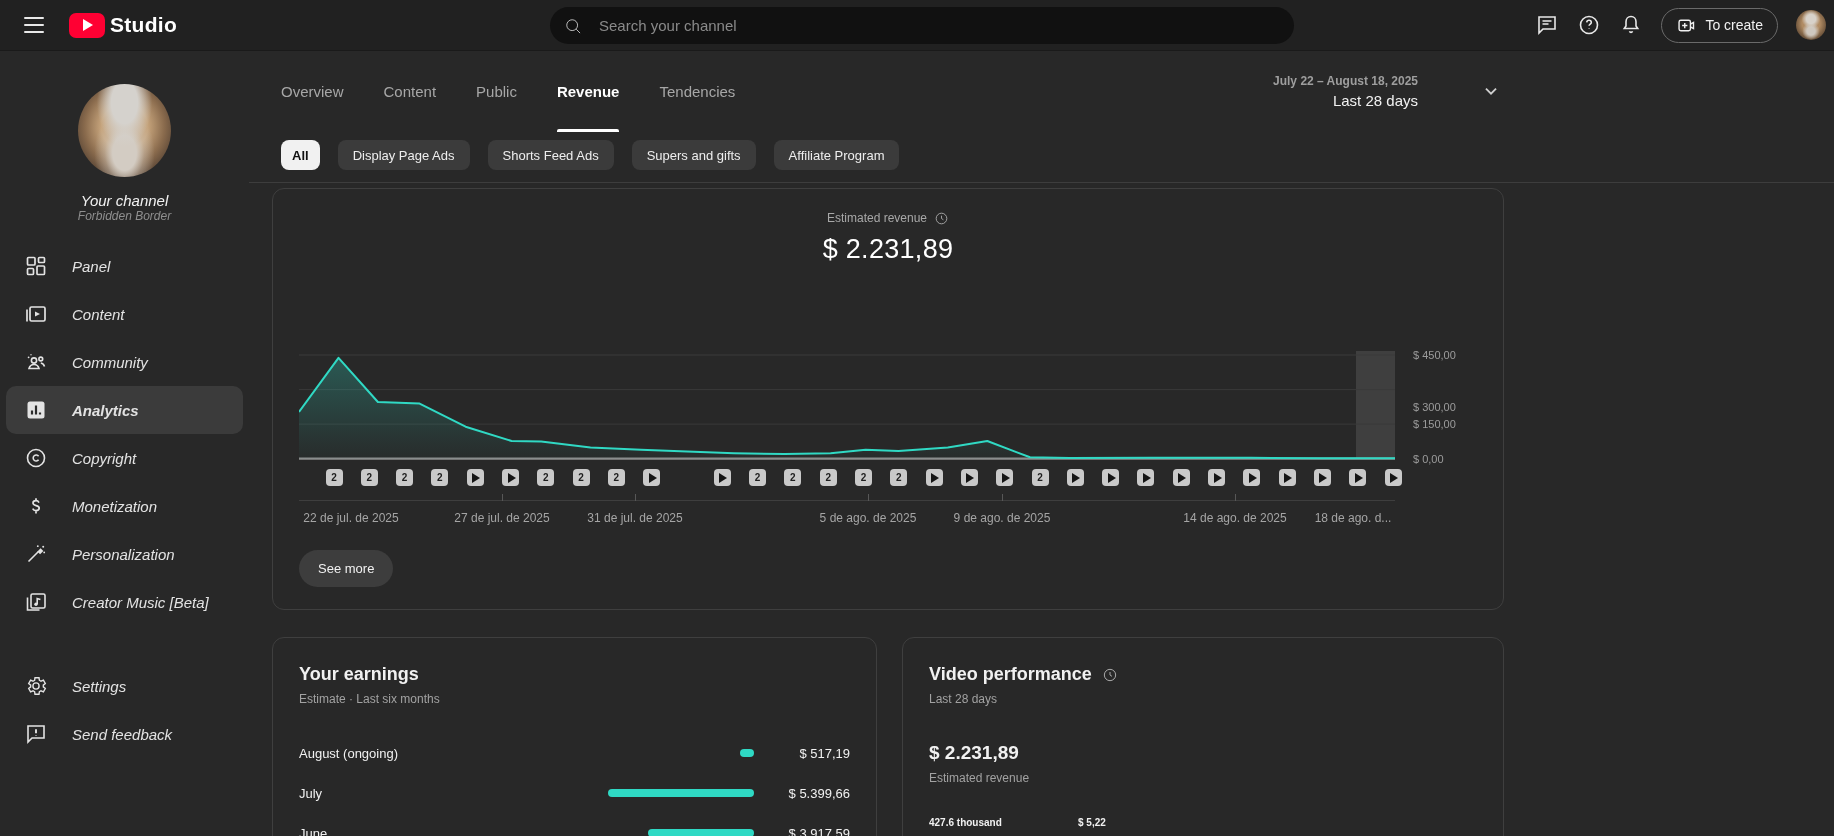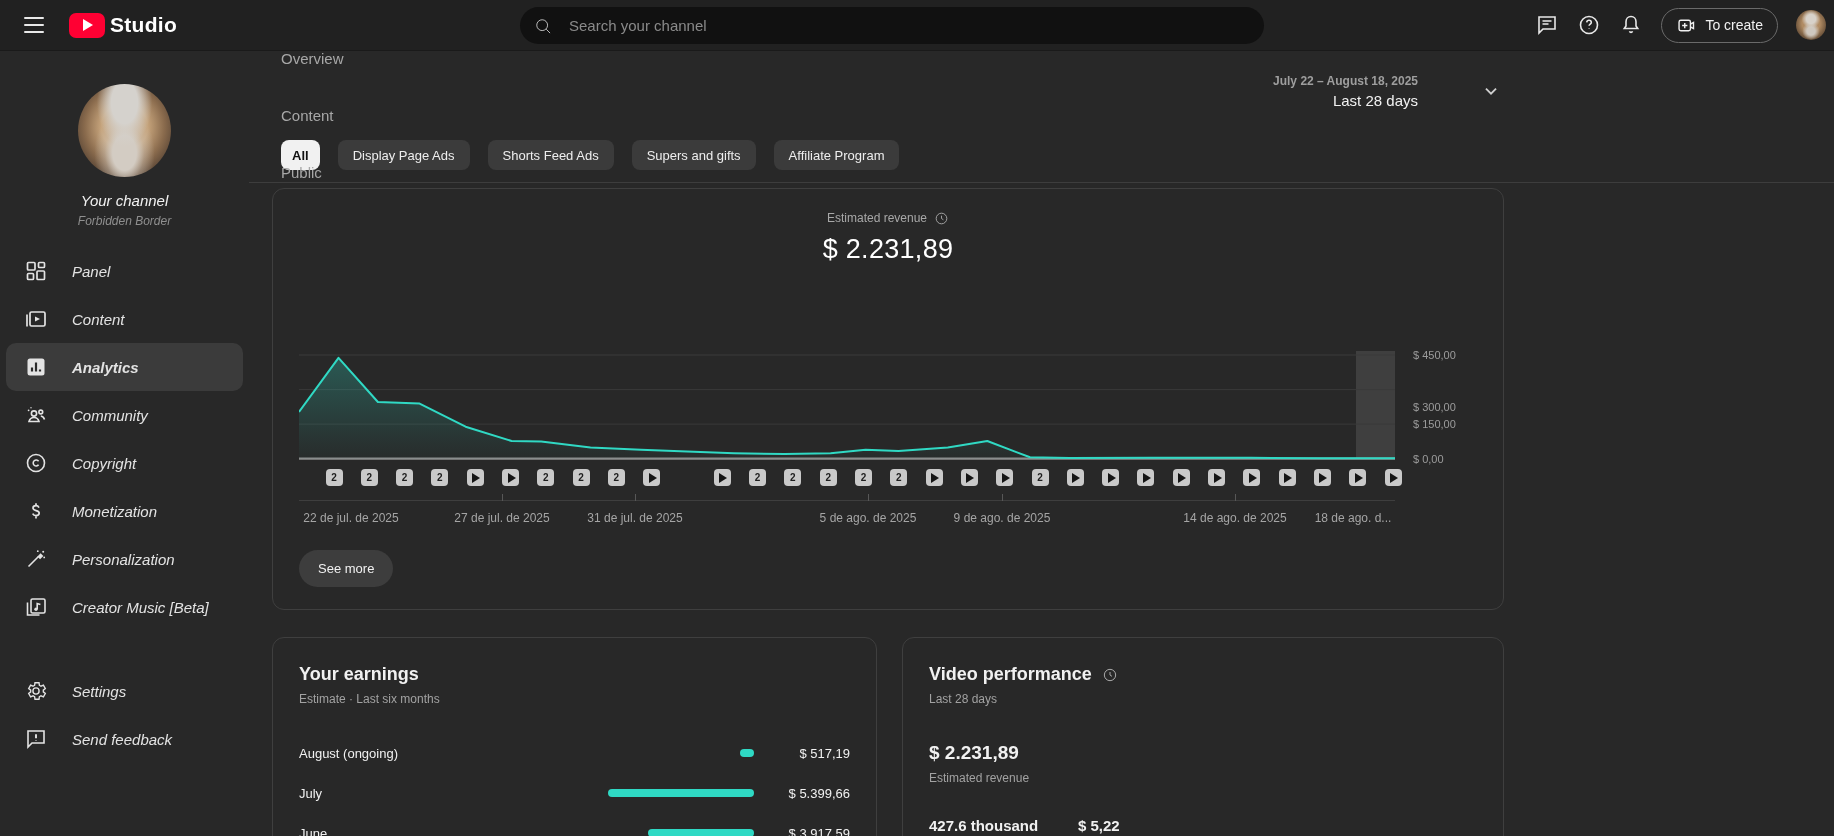--- a/index.html
+++ b/index.html
@@ -7,21 +7,21 @@
   body { background:#282828; color:#f1f1f1; font-family:"Liberation Sans", sans-serif; position:relative; }
 
   
   .topbar { height:50px; background:#212121; display:flex; align-items:center; position:relative; z-index:5; box-shadow:0 1px 0 rgba(0,0,0,.35); }
   .hamburger { width:20px; height:16px; margin-left:24px; display:flex; flex-direction:column; justify-content:space-between; cursor:pointer; }
   .hamburger span { height:2px; background:#e8e8e8; border-radius:1px; }
   .brand { display:flex; align-items:center; margin-left:25px; }
   .brand-badge { width:36px; height:25px; background:#ff0033; border-radius:7px; display:flex; align-items:center; justify-content:center; }
   .brand-badge i { display:block; width:0; height:0; border-left:10px solid #fff; border-top:6px solid transparent; border-bottom:6px solid transparent; margin-left:2px; }
   .brand-text { font-size:21px; font-weight:600; letter-spacing:.3px; color:#fff; margin-left:5px; }
-  .search-pill { position:absolute; left:520px; top:7px; width:744px; height:37px; border-radius:19px; background:#111; display:flex; align-items:center; padding-left:13px; }
+  .search-pill { position:absolute; left:550px; top:7px; width:744px; height:37px; border-radius:19px; background:#111; display:flex; align-items:center; padding-left:13px; }
   .search-pill svg { width:20px; height:20px; stroke:#d9d9d9; }
   .search-input { background:transparent; border:none; outline:none; color:#f1f1f1; font-size:15px; margin-left:16px; width:640px; font-family:inherit; }
   .search-input::placeholder { color:#8a8a8a; }
   .top-right { position:absolute; right:8px; top:0; height:50px; display:flex; align-items:center; gap:18px; }
   .tb-icon { width:24px; height:24px; cursor:pointer; }
   .tb-icon svg { width:24px; height:24px; stroke:#e8e8e8; fill:none; stroke-width:1.6; }
   .create-btn { height:35px; border:1px solid #6a6a6a; border-radius:18px; display:flex; align-items:center; gap:8px; padding:0 14px; cursor:pointer; }
   .create-btn svg { width:21px; height:21px; stroke:#f1f1f1; fill:none; stroke-width:1.6; }
   .create-btn span { font-size:14px; color:#f1f1f1; }
   .avatar-sm { width:30px; height:30px; border-radius:50%; cursor:pointer;
@@ -34,32 +34,32 @@
   .sidebar { width:249px; flex:0 0 249px; position:relative;font-style:italic; }
   .main { flex:1; position:relative; }
 
   
   .channel { text-align:center; padding-top:34px; }
   .avatar-lg { width:93px; height:93px; border-radius:50%; margin:0 auto;
     background: radial-gradient(ellipse at 50% 20%, #d5d2cd 0 20%, transparent 42%),
                 radial-gradient(ellipse at 50% 74%, #d3ccc3 0 18%, rgba(211,204,195,.4) 30%, transparent 46%),
                 radial-gradient(circle at 50% 46%, #c5a37b 0 34%, #8a6b4d 58%, #564334 78%, #35291d 100%); }
   .channel-label { margin-top:15px; font-size:15px; color:#f1f1f1; }
-  .channel-name { margin-top:5px; font-size:12px; color:#8f8f8f; }
+  .channel-name { font-size:12px; color:#8f8f8f; }
   .menu { margin-top:19px; }
   .side-item { height:48px; display:flex; align-items:center; padding-left:24px; gap:24px; cursor:pointer; font-size:15px; color:#e3e3e3; }
   .side-item.active { background:#3b3b3b; margin:0 6px; border-radius:10px; padding-left:18px; font-weight:700; }
   .side-icon { width:24px; height:24px; flex:0 0 24px; color:#e3e3e3; }
   .side-icon svg { width:24px; height:24px; }
   .side-footer { margin-top:36px; }
 
   
   .content-col { width:1255px; position:relative; }
   .header-row { display:flex; align-items:center; height:82px; padding-left:32px; position:relative; }
-  .tabs { display:flex; gap:40px; height:82px; align-items:flex-start;flex-direction:column; }
+  .tabs { display:flex; gap:40px; height:82px; align-items:center; }
   .tab { font-size:15px; color:#a7a7a7; position:relative; height:82px; display:flex; align-items:center; cursor:pointer; }
   .tab.active { color:#fff; font-weight:700; }
   .tab.active::after { content:""; position:absolute; left:0; right:0; bottom:0; height:3px; background:#fff; border-radius:2px 2px 0 0; }
   .date-range { margin-left:auto; display:flex; align-items:center; padding-right:2px; cursor:pointer; }
   .date-range-texts { text-align:right; }
   .dr-line1 { font-size:12px; font-weight:600; color:#9e9e9e; }
   .dr-line2 { font-size:15px; color:#f1f1f1; margin-top:4px; }
   .dr-chevron { margin-left:62px; width:22px; height:22px; }
   .dr-chevron svg { width:22px; height:22px; stroke:#cfcfcf; fill:none; stroke-width:2; }
   .tabs-divider { position:absolute; left:0; top:132px; width:1585px; height:1px; background:#3d3d3d; }
@@ -99,21 +99,21 @@
   .earn-row { height:40px; display:flex; align-items:center; }
   .earn-label { font-size:13px; color:#f1f1f1; flex:1; }
   .earn-barwrap { width:150px; height:8px; position:relative; }
   .earn-bar { position:absolute; right:0; top:0; height:8px; border-radius:4px; background:#2fd9c4; }
   .earn-value { width:82px; text-align:right; font-size:13px; color:#f1f1f1; margin-left:14px; }
   .perf-primary { margin-top:36px; }
   .perf-value { font-size:19px; font-weight:700; color:#f1f1f1; }
   .perf-label { font-size:12px; color:#a2a2a2; margin-top:7px; }
   .perf-stats { display:flex; margin-top:32px; }
   .perf-col { min-width:133px; margin-right:16px; }
-  .perf-col .perf-value { font-size:15px; }
+  .perf-col .perf-value { font-size:10px; }
 </style>
 </head>
 <body>
 
 <div class="topbar">
   <div class="hamburger">
       <span></span>
       <span></span>
       <span></span>
     </div>
@@ -181,41 +181,41 @@
     <span class="side-label">Panel</span>
         </div>
         <div class="side-item">
     <span class="side-icon"><svg viewBox="0 0 24 24" fill="none" stroke="currentColor" stroke-width="1.7">
               <rect x="6" y="5" width="15" height="14" rx="1.5"></rect>
               <path d="M3 7.5v12"></path>
               <path d="M11 9.5l5 2.5-5 2.5z" fill="currentColor" stroke="none"></path>
             </svg></span>
     <span class="side-label">Content</span>
         </div>
+        <div class="side-item">
+    <span class="side-icon"><svg viewBox="0 0 24 24" fill="none" stroke="currentColor" stroke-width="1.6">
+              <circle cx="10" cy="10.5" r="2.6"></circle>
+              <path d="M5 18.5c.7-2.6 2.6-4 5-4s4.3 1.4 5 4z"></path>
+              <circle cx="16.8" cy="9" r="1.9"></circle>
+              <path d="M16.8 13c2 .3 3.2 1.6 3.7 3.5"></path>
+              <circle cx="4.6" cy="7.3" r=".9" fill="currentColor" stroke="none"></circle>
+              <circle cx="7" cy="4.8" r=".7" fill="currentColor" stroke="none"></circle>
+            </svg></span>
+    <span class="side-label">Community</span>
+        </div>
         <div class="side-item active">
     <span class="side-icon"><svg viewBox="0 0 24 24">
               <rect x="3.5" y="3.5" width="17" height="17" rx="2.5" fill="currentColor"></rect>
               <g stroke="#2b2b2b" stroke-width="2.2">
                 <path d="M8 16.5v-4"></path>
                 <path d="M12 16.5V7.5"></path>
                 <path d="M16 16.5v-2"></path>
               </g>
             </svg></span>
     <span class="side-label">Analytics</span>
-        </div>
-        <div class="side-item">
-    <span class="side-icon"><svg viewBox="0 0 24 24" fill="none" stroke="currentColor" stroke-width="1.6">
-              <circle cx="10" cy="10.5" r="2.6"></circle>
-              <path d="M5 18.5c.7-2.6 2.6-4 5-4s4.3 1.4 5 4z"></path>
-              <circle cx="16.8" cy="9" r="1.9"></circle>
-              <path d="M16.8 13c2 .3 3.2 1.6 3.7 3.5"></path>
-              <circle cx="4.6" cy="7.3" r=".9" fill="currentColor" stroke="none"></circle>
-              <circle cx="7" cy="4.8" r=".7" fill="currentColor" stroke="none"></circle>
-            </svg></span>
-    <span class="side-label">Community</span>
         </div>
         <div class="side-item">
     <span class="side-icon"><svg viewBox="0 0 24 24" fill="none" stroke="currentColor" stroke-width="1.6">
               <circle cx="12" cy="12" r="8.5"></circle>
               <path d="M14.6 10.2a3 3 0 1 0 0 3.6"></path>
             </svg></span>
     <span class="side-label">Copyright</span>
         </div>
         <div class="side-item">
     <span class="side-icon"><svg viewBox="0 0 24 24" fill="none" stroke="currentColor" stroke-width="1.7">

